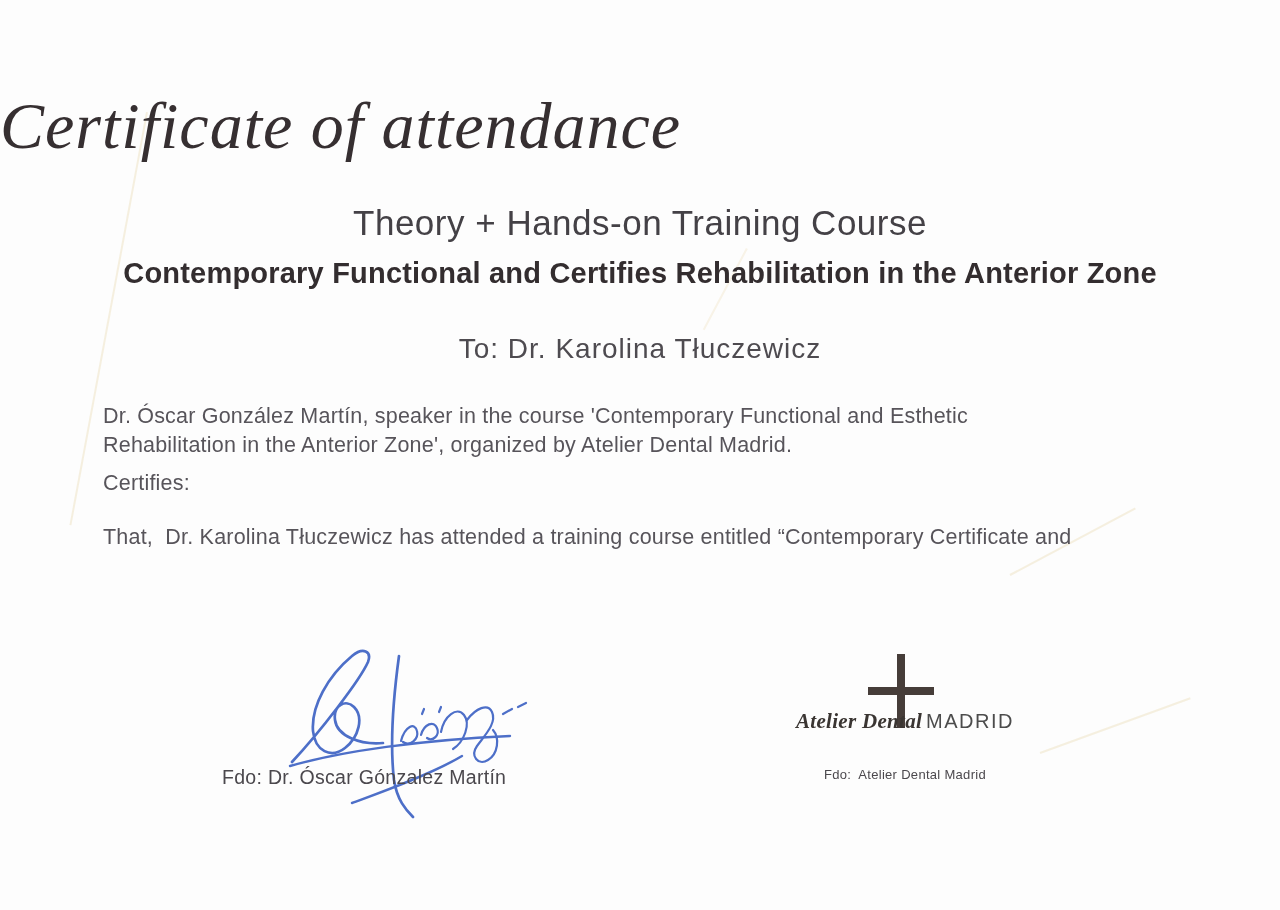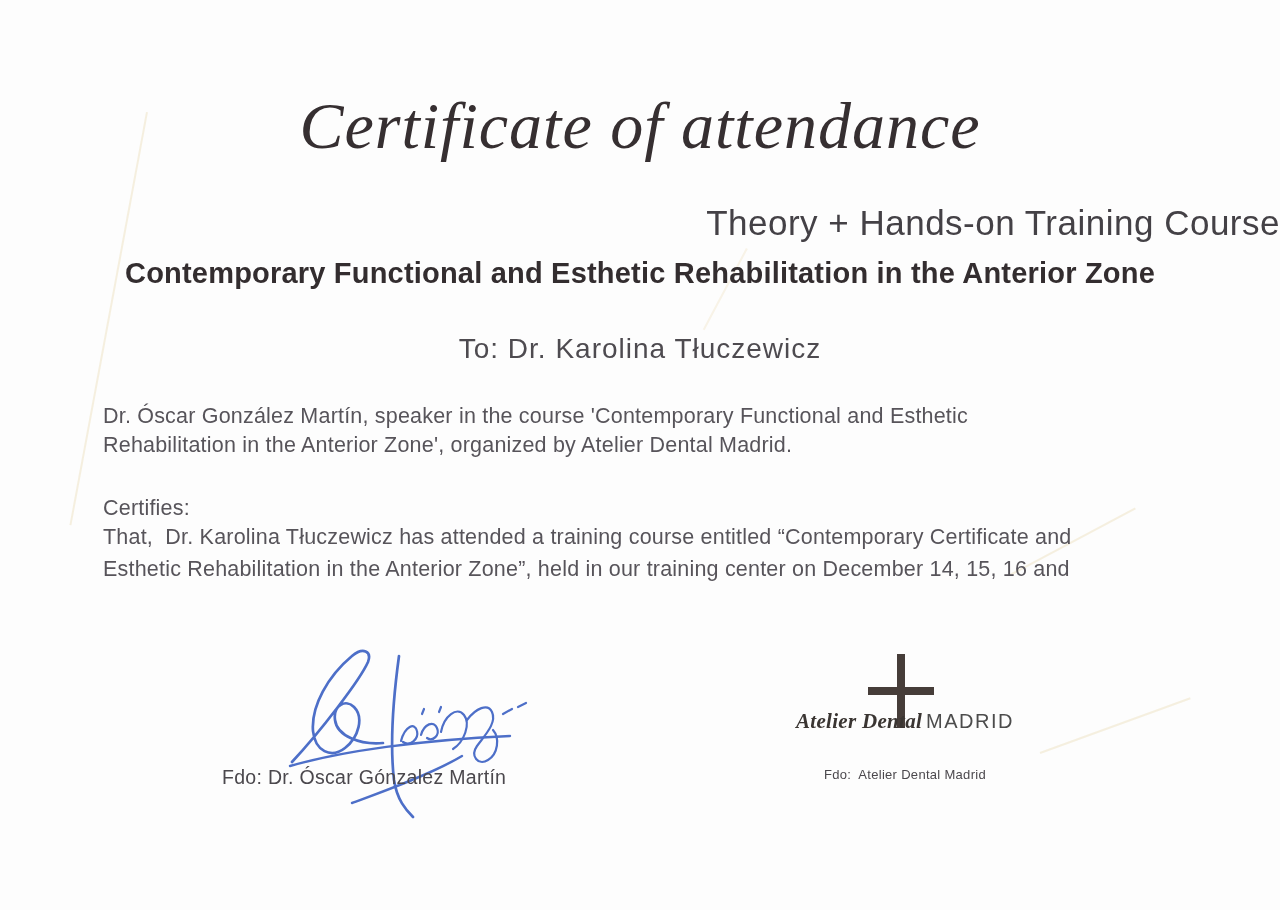--- a/index.html
+++ b/index.html
@@ -27,31 +27,31 @@
   }
   .abs { position: absolute; }
   .crease {
     position: absolute;
     background: #efe3c6;
     opacity: 0.55;
     pointer-events: none;
   }
   .title {
     top: 88px; left: 0; right: 0;
-    text-align: center;
+    text-align: left;
     font-family: "Liberation Serif", serif;
     font-style: italic;
     font-weight: 400;
     font-size: 66px;
     color: var(--title-text);
     letter-spacing: 1px;
   }
   .subtitle {
     top: 203px; left: 0; right: 0;
-    text-align: right;
+    text-align: center;
     font-size: 35px;
     font-weight: 300;
     color: var(--subtitle-text);
     letter-spacing: 0.5px;
   }
   .course-name {
     top: 257px; left: 0; right: 0;
     text-align: center;
     font-size: 29px;
     font-weight: 700;
@@ -69,21 +69,21 @@
   .body-text {
     left: 103px;
     right: 90px;
     color: var(--body-text);
     font-size: 21.5px;
     font-weight: 300;
     letter-spacing: 0.2px;
   }
   .body-text .line { white-space: pre-wrap; }
   .intro { top: 402px; line-height: 29px; }
-  .certifies { top: 469px; line-height: 29px; margin-top: 25px; }
+  .certifies { top: 469px; line-height: 29px; }
   .statement { top: 522px; line-height: 31.5px; }
   .signature-svg { left: 270px; top: 634px; width: 300px; height: 200px; }
   .fdo-speaker {
     left: 222px; top: 766px; width: 300px;
     text-align: left;
     font-size: 19.5px;
     color: var(--fdo-text);
     letter-spacing: 0.3px;
   }
   .logo-plus-svg { left: 865px; top: 652px; width: 72px; height: 78px; }
@@ -123,34 +123,33 @@
 
   <div class="crease" style="left:146px; top:112px; width:2px; height:420px; transform:rotate(10.5deg); transform-origin:top left;"></div>
   <div class="crease" style="left:1010px; top:574px; width:142px; height:2px; transform:rotate(-28deg); transform-origin:left center;"></div>
   <div class="crease" style="left:1040px; top:752px; width:160px; height:2px; transform:rotate(-20deg); transform-origin:left center;"></div>
   <div class="crease" style="left:746px; top:248px; width:2px; height:92px; transform:rotate(28deg); transform-origin:top left; opacity:0.4;"></div>
 
   <div class="abs title">Certificate of attendance</div>
 
   <div class="abs subtitle">Theory + Hands-on Training Course</div>
 
-  <div class="abs course-name">Contemporary Functional and Esthetic Rehabilitation in the Anterior Zone</div>
+  <div class="abs course-name">Contemporary Functional and Certifies Rehabilitation in the Anterior Zone</div>
 
   <div class="abs body-text intro">
     <div class="line">Dr. Óscar González Martín, speaker in the course 'Contemporary Functional and Esthetic</div>
     <div class="line">Rehabilitation in the Anterior Zone', organized by Atelier Dental Madrid.</div>
   </div>
 
   <div class="abs to-line">To: Dr. Karolina Tłuczewicz</div>
 
   <div class="abs body-text certifies">Certifies:</div>
 
   <div class="abs body-text statement">
     <div class="line">That,  Dr. Karolina Tłuczewicz has attended a training course entitled “Contemporary Certificate and</div>
-    <div class="line">Esthetic Rehabilitation in the Anterior Zone”, held in our training center on December 14, 15, 16 and</div>
   </div>
 
   <svg class="abs signature-svg" viewBox="0 0 300 200" fill="none">
     <g stroke="#3f63c4" stroke-linecap="round" stroke-linejoin="round" fill="none" opacity="0.92">
       <path stroke-width="2.7" d="M 22,128 C 50,98 90,46 98,28 C 102,17 93,13 82,22 C 58,42 41,72 43,97 C 45,117 61,125 75,114 C 89,103 94,83 84,73 C 76,65 63,71 65,86 C 67,102 90,111 113,109"></path>
       <path stroke-width="2.4" d="M 20,132 C 72,117 152,106 240,102"></path>
       <path stroke-width="2.7" d="M 129,22 C 123,66 120,112 124,146 C 127,166 136,176 143,183"></path>
       <path stroke-width="2.4" d="M 192,122 C 162,140 112,158 82,169"></path>
       <path stroke-width="2.2" d="M 131,107 C 135,92 145,88 147,97 C 149,105 140,113 133,108 M 151,101 C 154,90 164,86 167,94 C 170,101 163,108 157,104 M 152,80 L 154,75 M 169,78 L 171,73 M 171,98 C 174,82 187,72 194,81 C 201,90 194,108 183,115"></path>
       <path stroke-width="2.2" d="M 197,86 C 206,74 218,69 222,78 C 227,89 215,101 207,112 C 200,122 208,132 218,126 C 228,120 230,104 223,96"></path>

